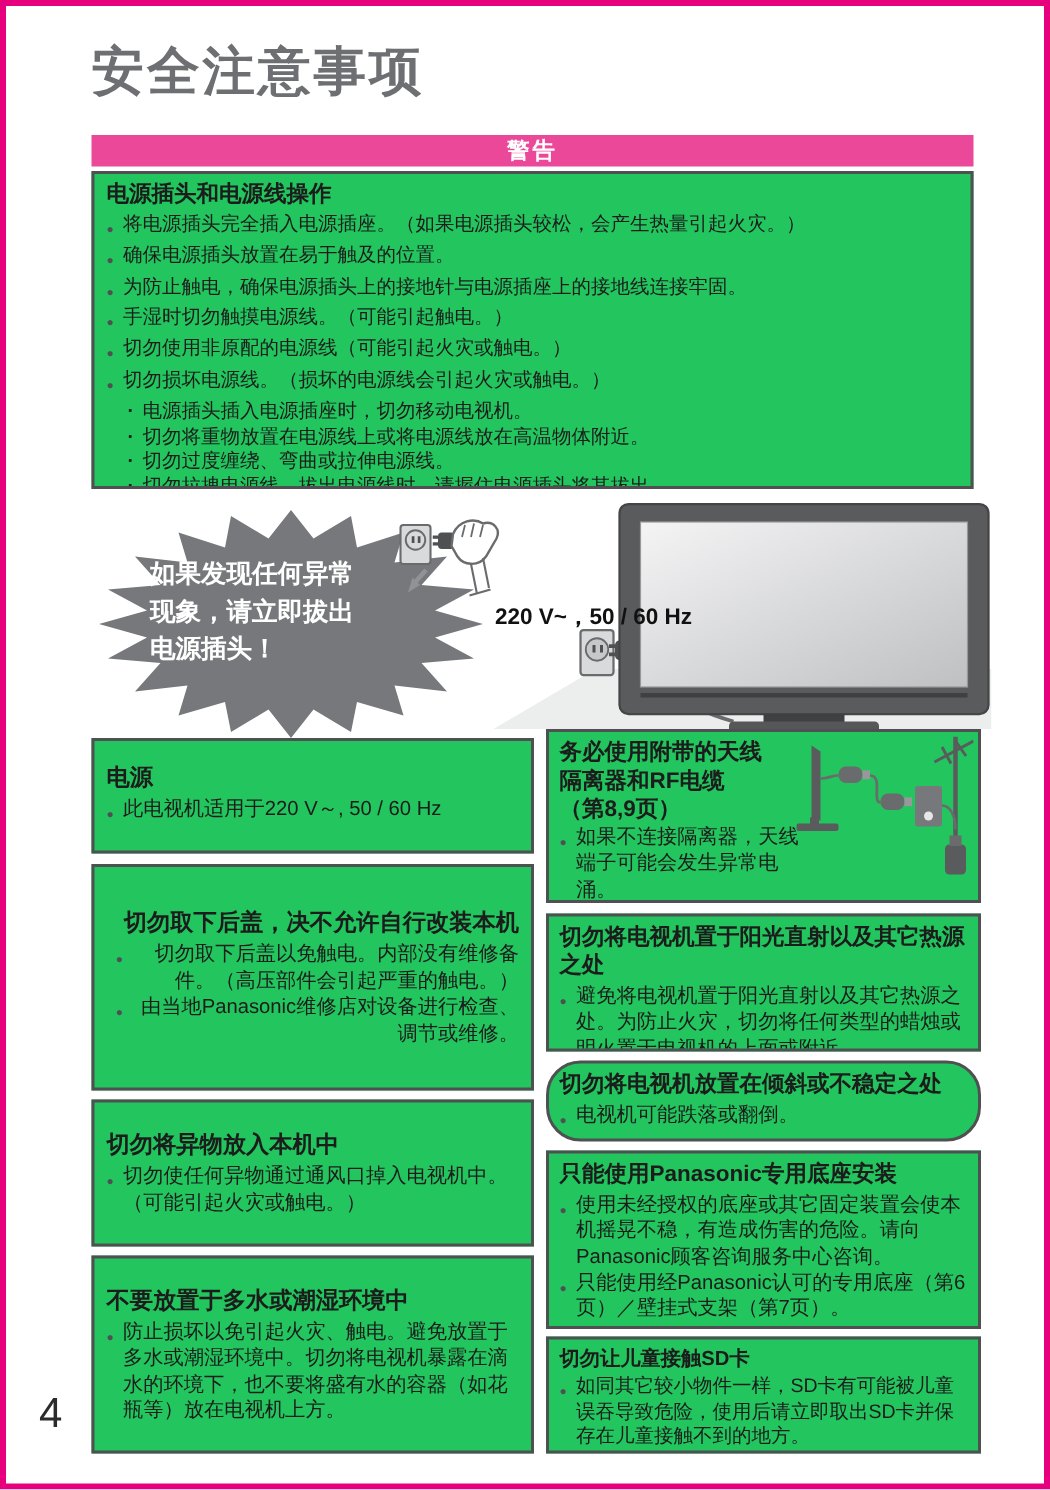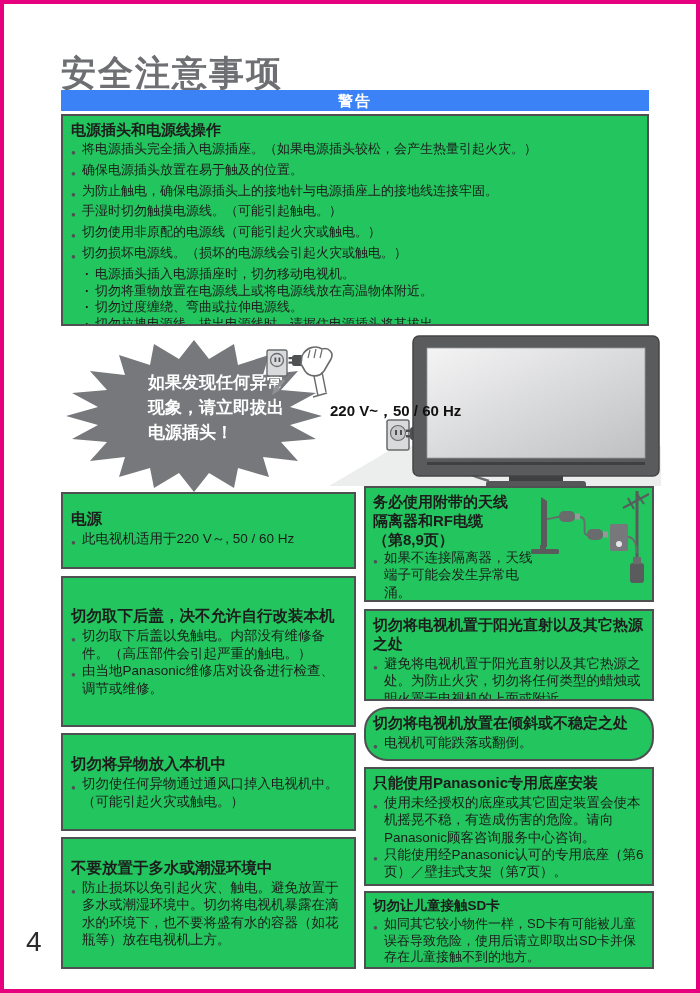--- a/index.html
+++ b/index.html
@@ -3,66 +3,66 @@
 <meta charset="utf-8">
 <style>
   html,body{margin:0;padding:0;background:#fff;}
   .page{
     position:relative;width:700px;height:993px;box-sizing:border-box;
     background:#fff;border:4px solid #e6007e;overflow:hidden;
     font-family:"Liberation Sans","DejaVu Sans",sans-serif;color:#1c1c1c;
   }
   .page-title{
     position:absolute;left:57px;top:20px;font-size:35px;font-weight:bold;
-    color:#6e6f72;letter-spacing:2px;margin-top:26px;
+    color:#6e6f72;letter-spacing:2px;
   }
   .warn-bar{
     position:absolute;left:57px;top:86px;width:588px;height:21px;
-    background:#3b82f6;color:#fff;font-size:15px;font-weight:bold;
+    background:#ec4899;color:#fff;font-size:15px;font-weight:bold;
     text-align:center;line-height:21px;letter-spacing:2px;
   }
   .box{
     position:absolute;border:2px solid #4f5052;background:#22c55e;
     box-sizing:border-box;padding:4px 8px;overflow:hidden;
   }
   .box h3{margin:0 0 2px 0;font-size:15px;line-height:19px;}
   ul.bl{margin:0;padding:0;list-style:none;}
   ul.bl li{display:flex;}
   .bm{flex:0 0 11px;font-size:8px;padding-top:4px;color:#4f5052;}
   .sm{flex:0 0 10px;font-weight:bold;padding-left:2px;color:#1c1c1c;}
   .main-box{left:57px;top:110px;width:588px;height:212px;}
   .main-box ul.bl{font-size:13px;line-height:16.8px;}
   .main-box .sub{padding-left:12px;}
   .vcenter{display:flex;flex-direction:column;justify-content:center;}
   .lb{left:57px;width:295px;}
   .lb ul.bl{font-size:13.5px;line-height:17.5px;}
   .lb h3{font-size:15.5px;}
   .lb1{top:488px;height:77px;}
-  .lb2{top:572px;height:151px;}
+  .lb2{top:572px;height:151px;text-align:right;}
   .lb3{top:729px;height:98px;}
   .lb4{top:833px;height:132px;}
   .rb{left:360px;width:290px;padding:4px 7px;}
   .rb ul.bl{font-size:13.5px;line-height:17.3px;}
   .rb1{top:482px;height:116px;}
   .rb2{top:605px;height:92px;}
   .rb3{top:703px;height:54px;border-radius:23px;}
   .rb4{top:763px;height:119px;}
   .rb5{top:887px;height:78px;}
   .rb1 .hline{display:block;font-size:15px;font-weight:bold;line-height:19px;}
   .rb1 .narrow{width:152px;}
   .rb1-illus{position:absolute;right:3px;top:3px;}
   .rb5 h3{font-size:13.5px;line-height:17px;}
   .rb5 ul.bl{font-size:13px;line-height:16.6px;}
   .band-svg{position:absolute;left:57px;top:330px;}
   .starburst-svg{position:absolute;left:60px;top:334px;}
   .starburst-text{
     position:absolute;left:96px;top:366px;width:190px;
     color:#fff;font-size:17px;font-weight:bold;line-height:25px;
   }
-  .starburst-text span{display:block;margin-left:48px;}
+  .starburst-text span{display:block;}
   .hand-svg{position:absolute;left:260px;top:336px;}
   .voltage{
     position:absolute;left:326px;top:398px;font-size:15px;font-weight:bold;color:#111;
   }
   .page-num{
     position:absolute;left:22px;top:922px;font-size:28px;color:#2b2b2b;
   }
 </style>
 </head>
 <body>

